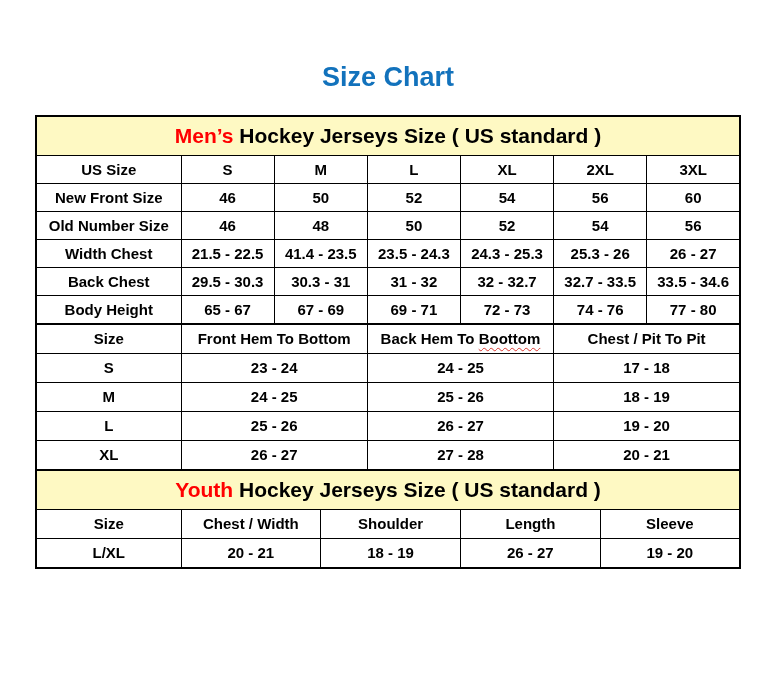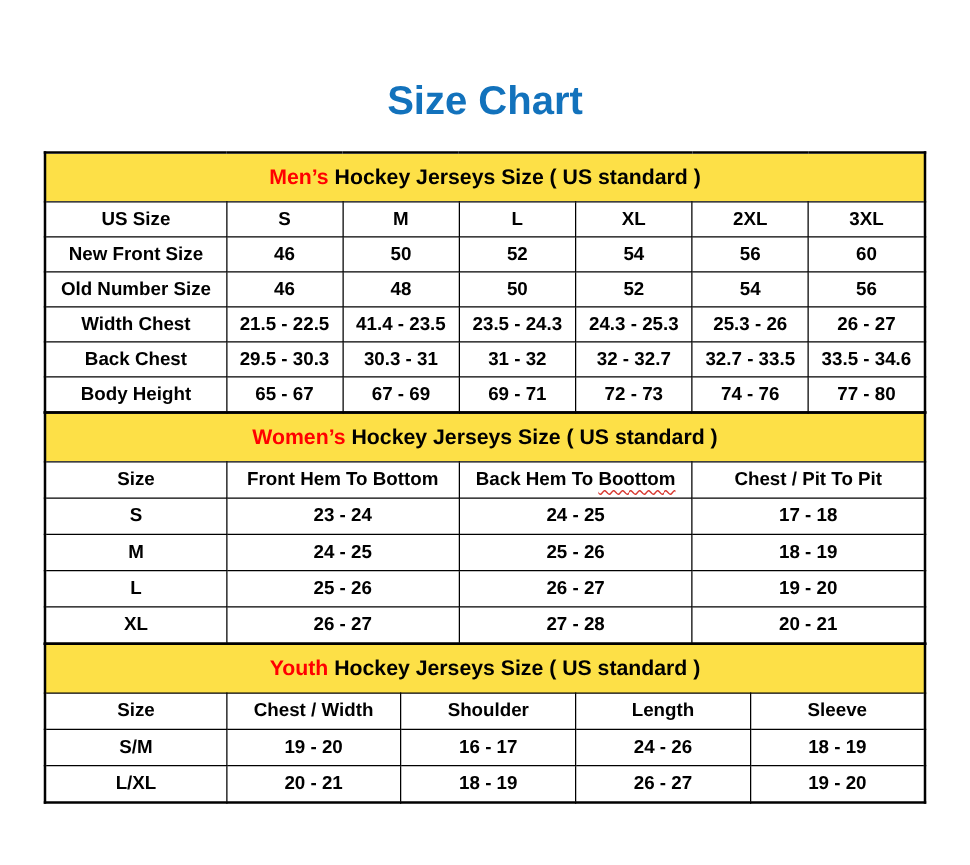--- a/index.html
+++ b/index.html
@@ -13,21 +13,21 @@
   }
   .page {
     position: relative;
     width: 776px;
     height: 692px;
     overflow: hidden;
   }
   .page-title {
     margin-top: 62px;
     text-align: center;
-    font-size: 32px;
+    font-size: 27px;
     font-weight: bold;
     color: #1272BC;
     letter-spacing: 0px;
   }
   .sheet {
     width: 706px;
     margin: 22px auto 0 auto;
   }
   table.size-table {
     border-collapse: collapse;
@@ -45,23 +45,23 @@
     font-weight: bold;
     font-size: 15px;
     padding: 0 2px;
     height: 27px;
     line-height: 1.15;
     overflow: hidden;
     white-space: nowrap;
   }
   table.women td, table.youth td { height: 28px; }
   tr.band td {
-    background: #fde047;
+    background: #fef9c3;
     height: 38px;
-    font-size: 17px;
+    font-size: 21px;
     margin-top: 31px;
   }
   .hl { color: #FF0000; }
   .squiggle {
     text-decoration-line: underline;
     text-decoration-style: wavy;
     text-decoration-color: #D83931;
     text-decoration-thickness: 1px;
     text-underline-offset: 3px;
   }
@@ -150,25 +150,20 @@
       </table>
 
     <table class="size-table women">
       <colgroup>
         <col class="c-label">
           <col>
           <col>
           <col>
       </colgroup>
       <tbody>
-          <tr class="band">
-        <td colspan="4">
-          <span class="hl">Women’s</span><span> Hockey Jerseys Size ( US standard )</span>
-        </td>
-      </tr>
       <tr>
         <td>Size</td>
         <td>Front Hem To Bottom</td>
         <td>
           <span>Back Hem To </span><span class="squiggle">Boottom</span>
         </td>
         <td>Chest / Pit To Pit</td>
       </tr>
       <tr>
         <td>S</td>
@@ -212,27 +207,20 @@
         </td>
       </tr>
       <tr>
         <td>Size</td>
         <td>Chest / Width</td>
         <td>Shoulder</td>
         <td>Length</td>
         <td>Sleeve</td>
       </tr>
       <tr>
-        <td>S/M</td>
-        <td>19 - 20</td>
-        <td>16 - 17</td>
-        <td>24 - 26</td>
-        <td>18 - 19</td>
-      </tr>
-      <tr>
         <td>L/XL</td>
         <td>20 - 21</td>
         <td>18 - 19</td>
         <td>26 - 27</td>
         <td>19 - 20</td>
       </tr>
     </tbody>
       </table>
 
   </div>

